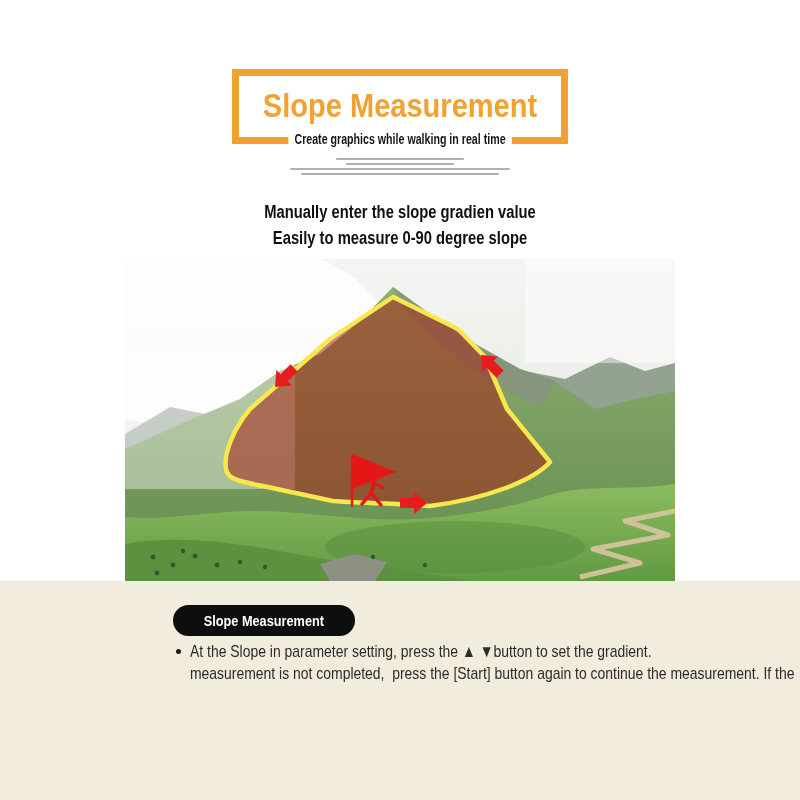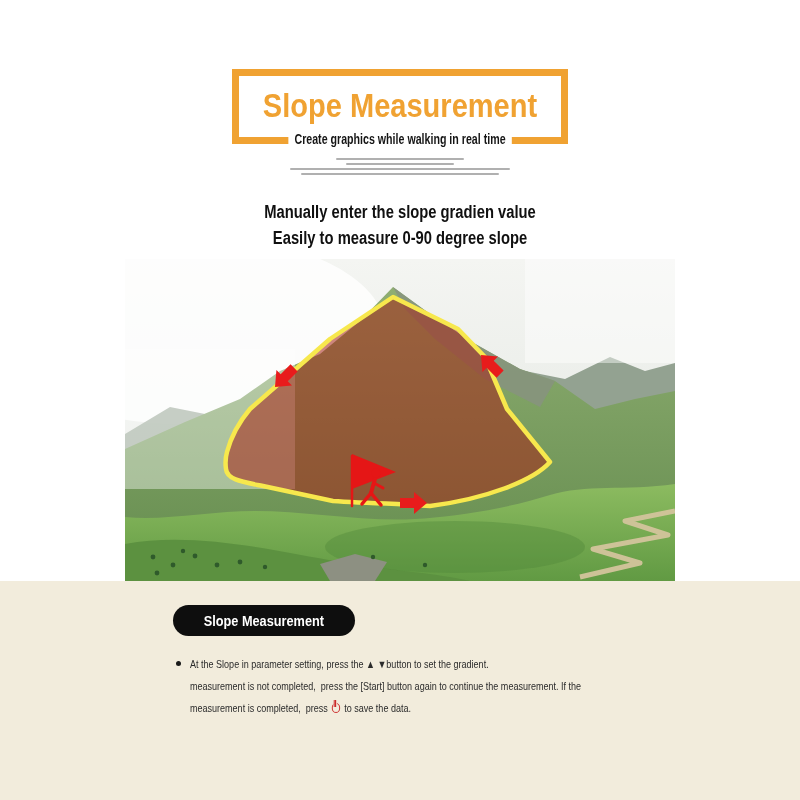--- a/index.html
+++ b/index.html
@@ -27,21 +27,21 @@
   
   .photo{position:absolute;left:125px;top:248px;width:550px;height:322px;}
   .photo svg{display:block;}
 
   
   .panel{position:absolute;left:0;top:570px;width:800px;height:230px;background:#F2ECDC;}
   .pill{position:absolute;left:173px;top:24px;height:31px;line-height:31px;padding:0 20px;
         background:#0E0E0E;color:#fff;font-weight:bold;font-size:15px;border-radius:16px;
         white-space:nowrap;}
   .pill span{display:inline-block;transform:scaleX(.85);transform-origin:center;}
-  .bullets{position:absolute;left:176px;top:72px;width:600px;font-size:11px;color:#2b2b2b;}
+  .bullets{position:absolute;left:176px;top:60px;width:600px;font-size:17px;color:#2b2b2b;}
   .row{display:flex;line-height:22px;white-space:nowrap;}
   .dot{flex:none;width:5px;height:5px;border-radius:50%;background:#1a1a1a;margin:8px 9px 0 0;}
   .row.cont{padding-left:14px;align-items:flex-end;}
   .bt{display:block;transform:scaleX(.82);transform-origin:0 50%;white-space:pre;}
 
   
   .power{display:inline-block;width:8px;height:8px;border:1.5px solid #C92121;border-radius:50%;
          position:relative;margin:0 5px;top:1px;}
   .power::before{content:"";position:absolute;left:1px;top:-4px;width:2px;height:7px;
                  background:#C92121;border-left:1.5px solid #F2ECDC;border-right:1.5px solid #F2ECDC;}
@@ -147,19 +147,16 @@
     </div>
 
     <div class="bullets">
       <div class="row">
         <span class="dot"></span>
         <span class="bt">At the Slope in parameter setting, press the ▲ ▼button to set the gradient.</span>
       </div>
       <div class="row cont">
         <span class="bt">measurement is not completed,  press the [Start] button again to continue the measurement. If the</span>
       </div>
-      <div class="row cont">
-        <span class="bt"><span>measurement is completed,  press</span><span class="power"></span><span>to save the data.</span></span>
-      </div>
     </div>
   </div>
 
 </div>
 
 </body></html>

